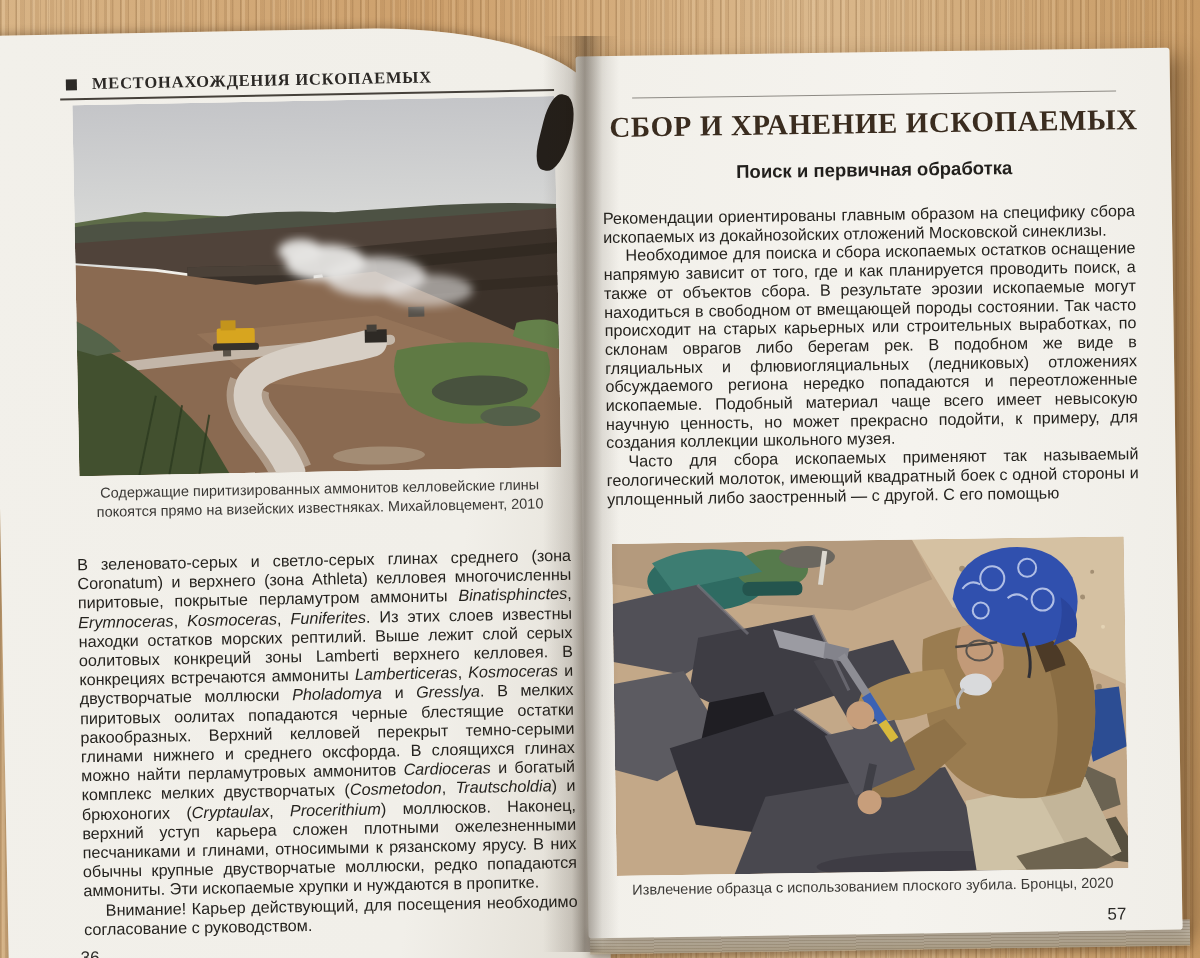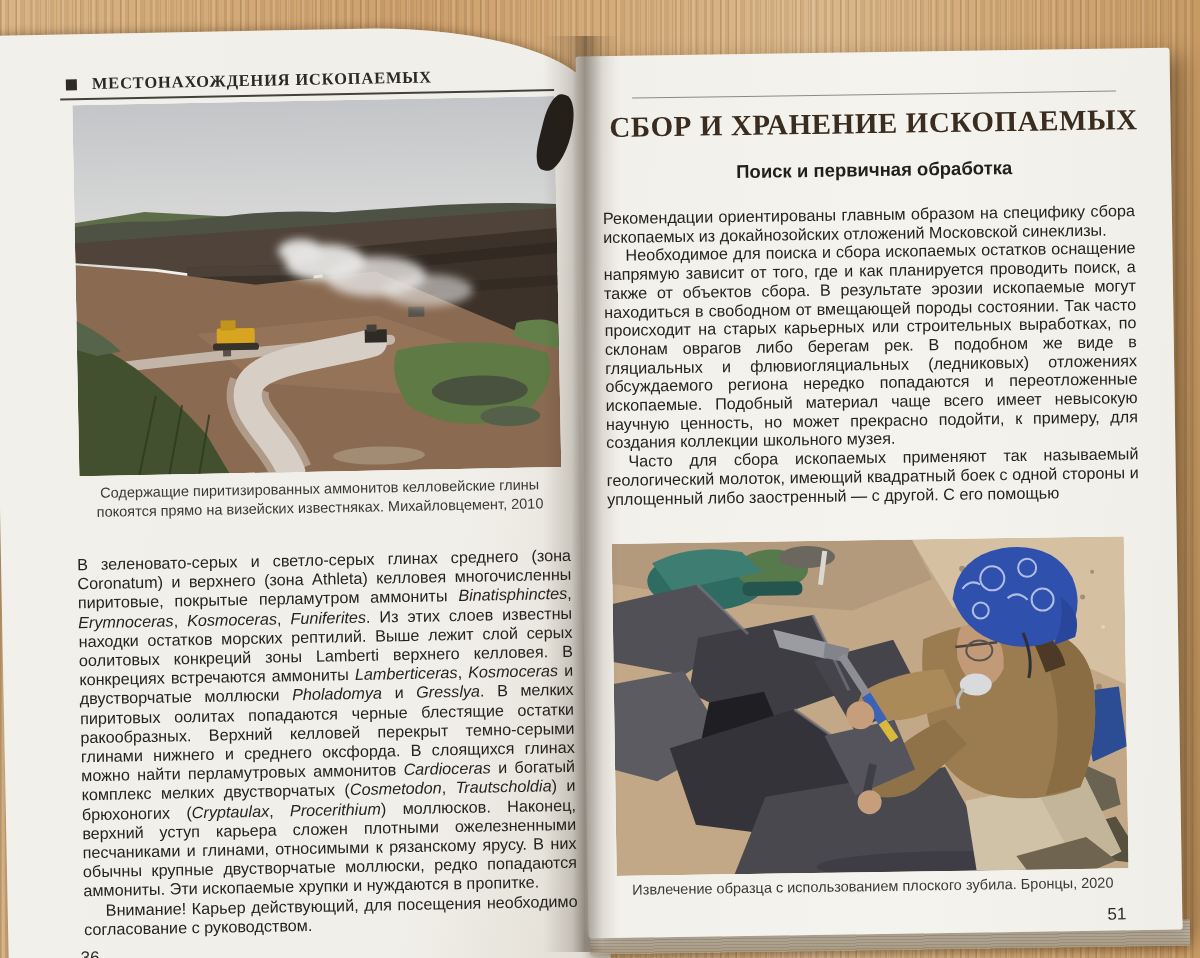--- a/index.html
+++ b/index.html
@@ -249,16 +249,16 @@
       <ellipse cx="366" cy="112" rx="13" ry="10" fill="none" stroke="#5a544e" stroke-width="2"></ellipse>
       <ellipse cx="362" cy="146" rx="16" ry="11" fill="#d9dadc"></ellipse>
       <path d="M350,150 Q340,160 345,170" stroke="#b9babc" stroke-width="3" fill="none"></path>
       <path d="M410,95 Q420,120 415,140" stroke="#2f2f35" stroke-width="3" fill="none"></path>
       <polygon points="400,318 470,300 500,324 480,332 410,332" fill="#6e6450"></polygon>
     </svg>
   </div>
 
   <div class="rp-caption">Извлечение образца с использованием плоского зубила. Бронцы, 2020</div>
 
-  <div class="rp-num">51</div>
+  <div class="rp-num">57</div>
 </div>
 
 <div class="gutter-shadow"></div>
 
 </body></html>

